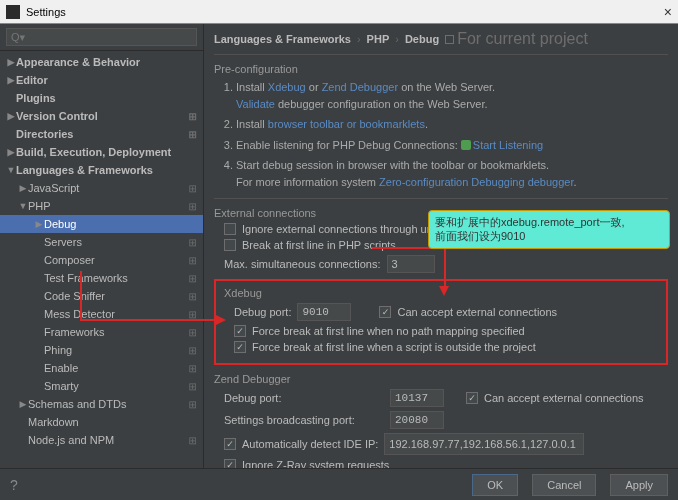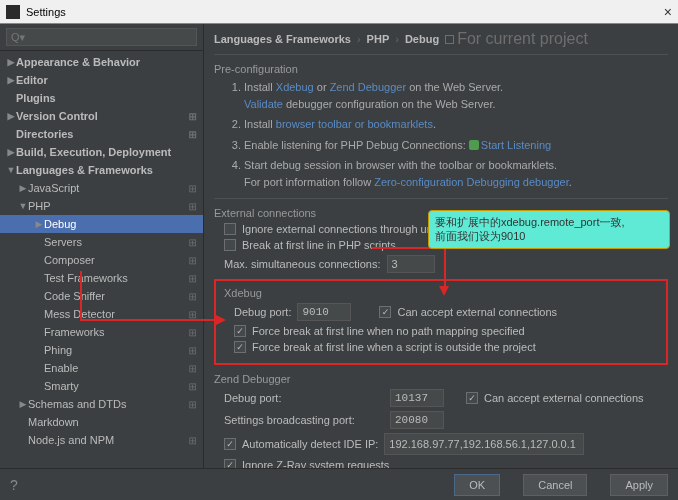--- a/index.html
+++ b/index.html
@@ -19,34 +19,34 @@
 .tree-item .badge { margin-left: auto; color: #6e6e6e; font-size: 10px; }
 .indent1 { padding-left: 18px; }
 .indent2 { padding-left: 34px; }
 .content { flex: 1; background: #3c3f41; overflow: auto; padding: 0 10px 10px 10px; position: relative; }
 .breadcrumb { padding: 6px 0; font-size: 11px; color: #bbbbbb; display: flex; align-items: center; gap: 6px; border-bottom: 1px solid #515151; }
 .breadcrumb .sep { color: #666; }
 .breadcrumb .project-badge { color: #6e6e6e; font-size: 16px; }
 .project-badge-icon { display:inline-block; width:9px; height:9px; border:1px solid #6e6e6e; margin-right:3px; vertical-align:middle; }
 .section-title { color: #999; margin: 8px 0 4px 0; font-size: 11px; }
 .pre-config ol { list-style: decimal; margin-left: 22px; }
-.pre-config li { margin: 4px 8px; line-height: 1.5; color: #aaa; }
+.pre-config li { margin: 4px 0; line-height: 1.5; color: #aaa; }
 .link { color: #5a8bc4; }
 .separator { border-top: 1px solid #515151; margin: 8px 0; }
 .field-row { display: flex; align-items: center; margin: 4px 0 4px 10px; gap: 6px; }
 .checkbox { width: 12px; height: 12px; border: 1px solid #6e6e6e; background: #43494a; display: inline-flex; align-items: center; justify-content: center; font-size: 9px; color: #bbbbbb; }
 .checkbox.checked::after { content: "✓"; }
 .num-input { background: #45494a; border: 1px solid #555; color: #bbb; padding: 2px 4px; width: 48px; font-size: 11px; }
 .num-input.wide { width: 54px; font-family: Liberation Mono, monospace; }
 .redbox { border: 2px solid #d92626; padding: 6px 8px; margin: 6px 0; }
 .ip-input { background: #45494a; border: 1px solid #555; color: #bbb; padding: 4px 4px; width: 200px; font-size: 11px; }
 .listen-icon { display:inline-block; width:10px; height:10px; background:#4f9b4f; border-radius:2px; margin-right:2px; vertical-align:-1px; }
 .footer { height: 32px; border-top: 1px solid #2b2b2b; display: flex; align-items: center; padding: 0 10px; background: #3c3f41; }
 .footer-help { color: #888; font-size: 14px; cursor: pointer; }
-.footer-buttons { margin-left: auto; display: flex; gap: 23px; }
+.footer-buttons { margin-left: auto; display: flex; gap: 14px; }
 .btn { background: #4c5052; border: 1px solid #5e6060; color: #bbbbbb; padding: 4px 14px; font-size: 11px; cursor: pointer; }
 .btn.primary { border: 1px solid #4a688a; }
 
 .callout { position: absolute; right: 8px; top: 186px; width: 242px; background: #5eead4; border: 1px solid #c59b00; border-radius: 4px; padding: 4px 6px; color: #333; font-size: 11px; line-height: 1.3; z-index: 10; }
 
 .arrow-line { position: absolute; background: #d92626; z-index: 9; }
 .arrow-head { position: absolute; width: 0; height: 0; z-index: 9; }
 .arrow-head.down { border-left: 5px solid transparent; border-right: 5px solid transparent; border-top: 10px solid #d92626; }
 </style>
 </head>
@@ -189,21 +189,21 @@
           <span class="link">Validate</span><span> debugger configuration on the Web Server.</span>
         </li>
         <li>
           <span>Install </span><span class="link">browser toolbar or bookmarklets</span><span>.</span>
         </li>
         <li>
           <span>Enable listening for PHP Debug Connections: </span><span class="listen-icon"></span><span class="link">Start Listening</span>
         </li>
         <li>
           <span>Start debug session in browser with the toolbar or bookmarklets.</span><br>
-          <span>For port information follow </span><span class="link">Zero-configuration Debugging debugger</span><span>.</span>
+          <span>For more information system </span><span class="link">Zero-configuration Debugging debugger</span><span>.</span>
         </li>
       </ol>
     </div>
 
     <div class="separator"></div>
     <div class="section-title">External connections</div>
     <div class="field-row">
       <span class="checkbox"></span>
       <span>Ignore external connections through unregistered server configurations</span>
     </div>

